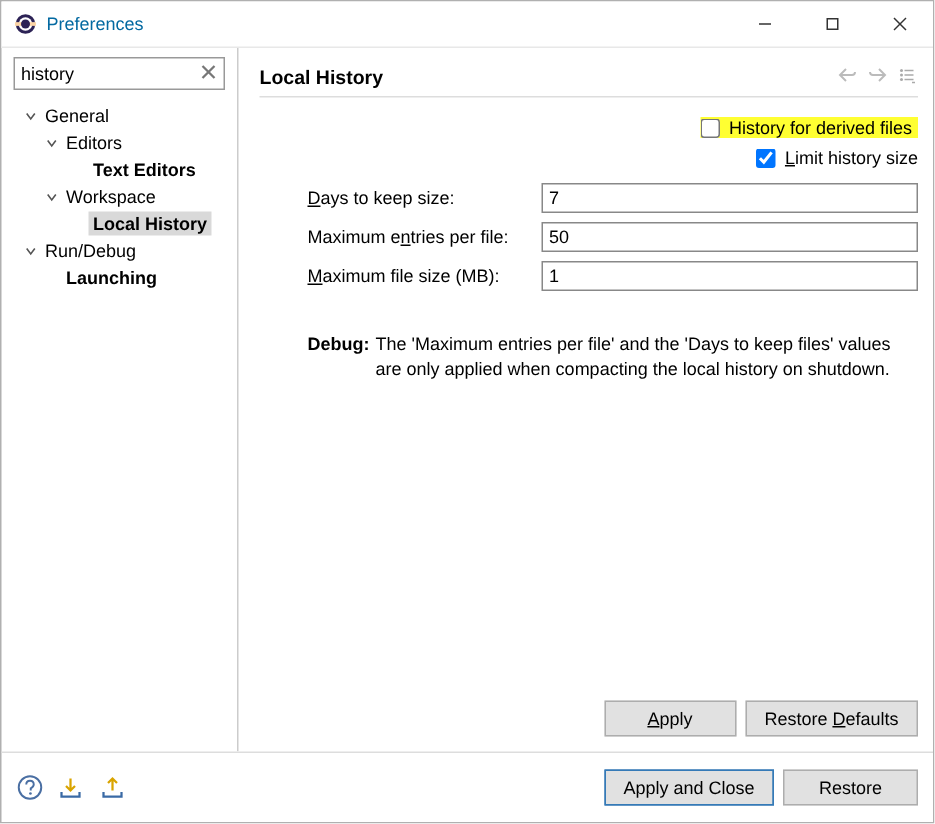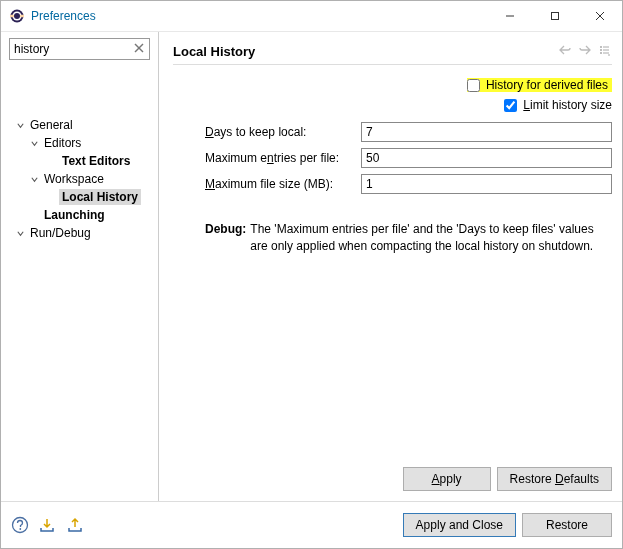--- a/index.html
+++ b/index.html
@@ -69,21 +69,20 @@
     position: absolute;
     right: 4px; top: 3px;
     width: 14px; height: 14px;
     color: #666;
     cursor: pointer;
   }
   .tree {
     flex: 1;
     overflow: auto;
     padding-top: 2px;
-    margin-top: 48px;
   }
   .tree-row {
     display: flex; align-items: center;
     height: 18px;
     white-space: nowrap;
   }
   .twisty {
     width: 14px; display: inline-flex; justify-content: center;
     color: #666;
   }
@@ -277,31 +276,31 @@
               <svg viewBox="0 0 10 10">
                 <polyline points="2,3 5,7 8,3" fill="none" stroke="#555" stroke-width="1.2"></polyline>
               </svg>
             </span>
           <span class="tree-label">Workspace</span>
         </div>
         <div class="tree-row ind3 sel">
           <span class="twisty"></span>
           <span class="tree-label bold">Local History</span>
         </div>
-        <div class="tree-row ind2">
-          <span class="twisty"></span>
-          <span class="tree-label bold">Launching</span>
-        </div>
         <div class="tree-row ind1">
           <span class="twisty">
               <svg viewBox="0 0 10 10">
                 <polyline points="2,3 5,7 8,3" fill="none" stroke="#555" stroke-width="1.2"></polyline>
               </svg>
             </span>
           <span class="tree-label">Run/Debug</span>
+        </div>
+        <div class="tree-row ind2">
+          <span class="twisty"></span>
+          <span class="tree-label bold">Launching</span>
         </div>
       </div>
     </div>
 
     <div class="right">
       <div class="right-header">
         <h1>Local History</h1>
         <div class="hdr-icons">
           <span><svg viewBox="0 0 14 12">
                 <path d="M6 2 L2 6 L6 10 M2 6 H10 Q12 6 12 4" fill="none" stroke="#bbb" stroke-width="1.3"></path>
@@ -327,21 +326,21 @@
             <input type="checkbox" style="">
             <label>History for derived files</label>
           </span>
         </div>
         <div class="chk-row">
           <input type="checkbox" checked="" style="">
           <label><span class="under-letter">L</span><span>imit history size</span></label>
         </div>
         <div class="fields">
           <div class="field-row">
-            <label><span class="under-letter">D</span><span>ays to keep local:</span></label>
+            <label><span class="under-letter">D</span><span>ays to keep size:</span></label>
             <input type="text" value="7" style="">
           </div>
           <div class="field-row">
             <label><span>Maximum e</span><span class="under-letter">n</span><span>tries per file:</span></label>
             <input type="text" value="50" style="">
           </div>
           <div class="field-row">
             <label><span class="under-letter">M</span><span>aximum file size (MB):</span></label>
             <input type="text" value="1" style="">
           </div>

